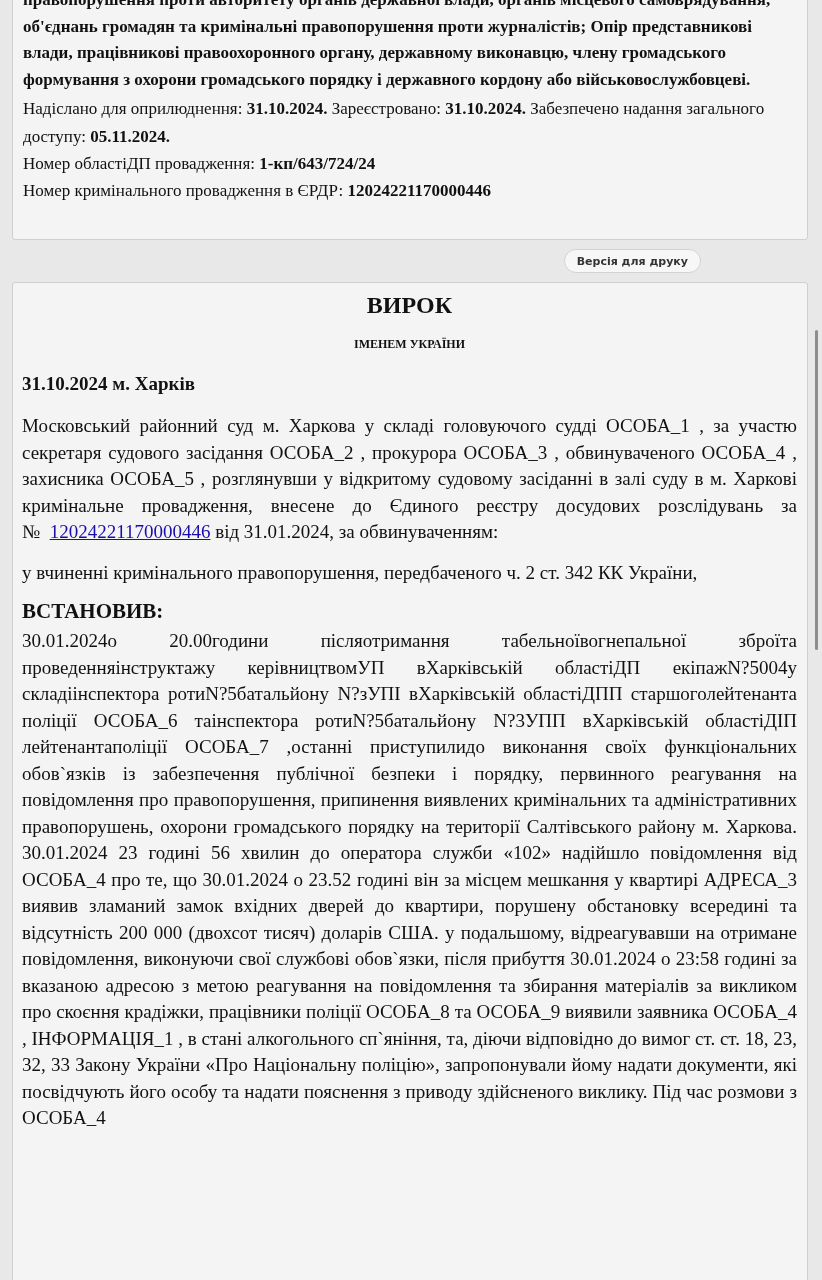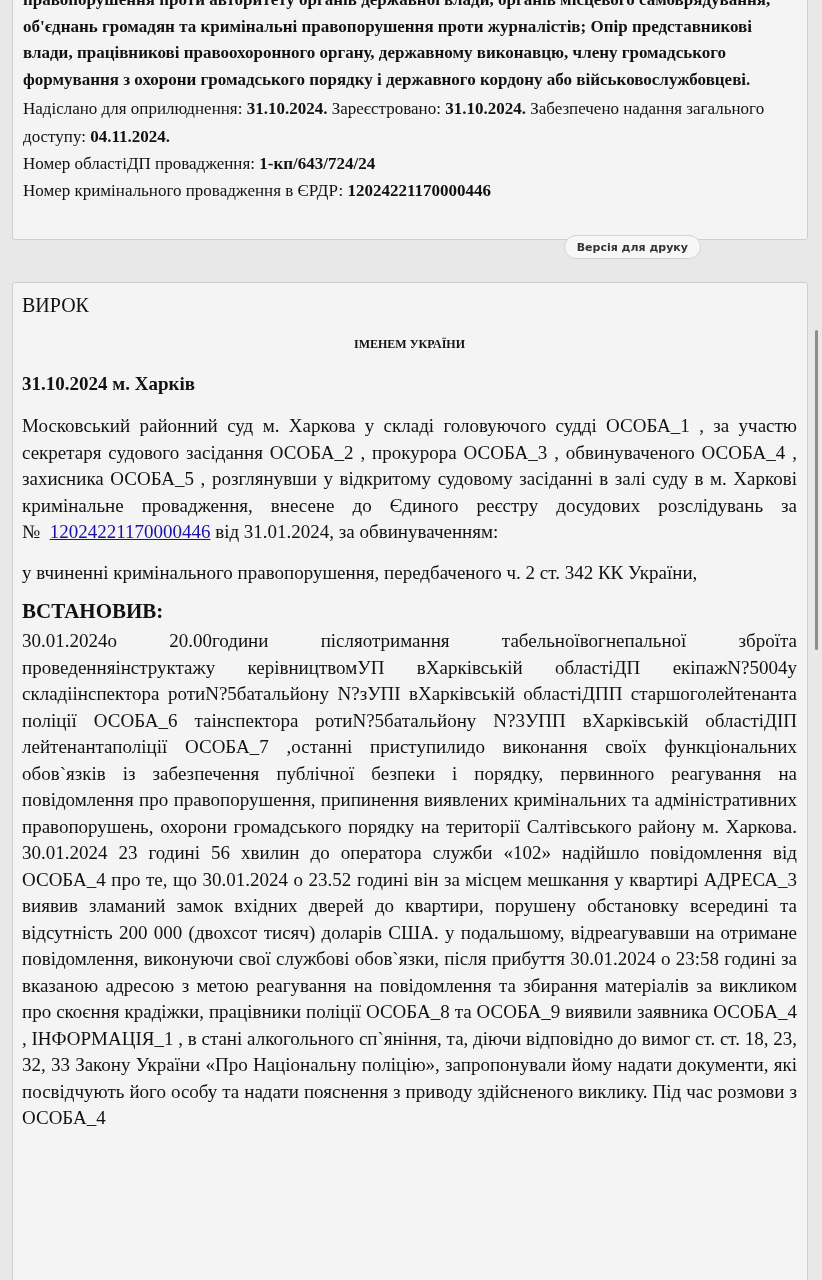--- a/index.html
+++ b/index.html
@@ -37,21 +37,21 @@
   .meta-card .meta-line {
     font-size: 17px;
     line-height: 27px;
     margin: 0;
   }
   .meta-card .meta-line b { font-weight: bold; }
   .meta-card .dates { margin-top: 2px; line-height: 27.5px; }
   .print-row {
     position: absolute;
     left: 0;
-    top: 226px;
+    top: 240px;
     width: 706px;
     height: 42px;
   }
   .print-button {
     position: absolute;
     right: 5px;
     top: 9px;
     height: 24px;
     padding: 0 12px;
     border: 1px solid #d3d3d3;
@@ -71,23 +71,23 @@
     width: 796px;
     height: 1020px;
     background: #f4f4f4;
     border: 1px solid #cfcfcf;
     border-radius: 3px;
     box-sizing: border-box;
     padding: 0 10px 0 9px;
     font-size: 19px;
   }
   .doc-title {
-    text-align: left;
-    font-weight: normal;
-    font-size: 20px;
+    text-align: center;
+    font-weight: bold;
+    font-size: 24px;
     line-height: 22px;
     margin: 11px 0 0 0;
   }
   .doc-subtitle {
     text-align: center;
     font-weight: bold;
     font-size: 12px;
     line-height: 22px;
     margin: 17px 0 0 0;
   }
@@ -132,21 +132,21 @@
 <body>
 
 <div class="meta-card">
   <p class="category">правопорушення проти авторитету органів державної влади, органів місцевого самоврядування, об'єднань громадян та кримінальні правопорушення проти журналістів; Опір представникові влади, працівникові правоохоронного органу, державному виконавцю, члену громадського формування з охорони громадського порядку і державного кордону або військовослужбовцеві.</p>
   <p class="meta-line dates">
     <span>Надіслано для оприлюднення:</span>
     <b>31.10.2024.</b>
     <span>Зареєстровано:</span>
     <b>31.10.2024.</b>
     <span>Забезпечено надання загального доступу:</span>
-    <b>04.11.2024.</b>
+    <b>05.11.2024.</b>
   </p>
   <p class="meta-line">
     <span>Номер областіДП провадження:</span>
     <b>1-кп/643/724/24</b>
   </p>
   <p class="meta-line">
     <span>Номер кримінального провадження в ЄРДР:</span>
     <b>12024221170000446</b>
   </p>
 </div>

